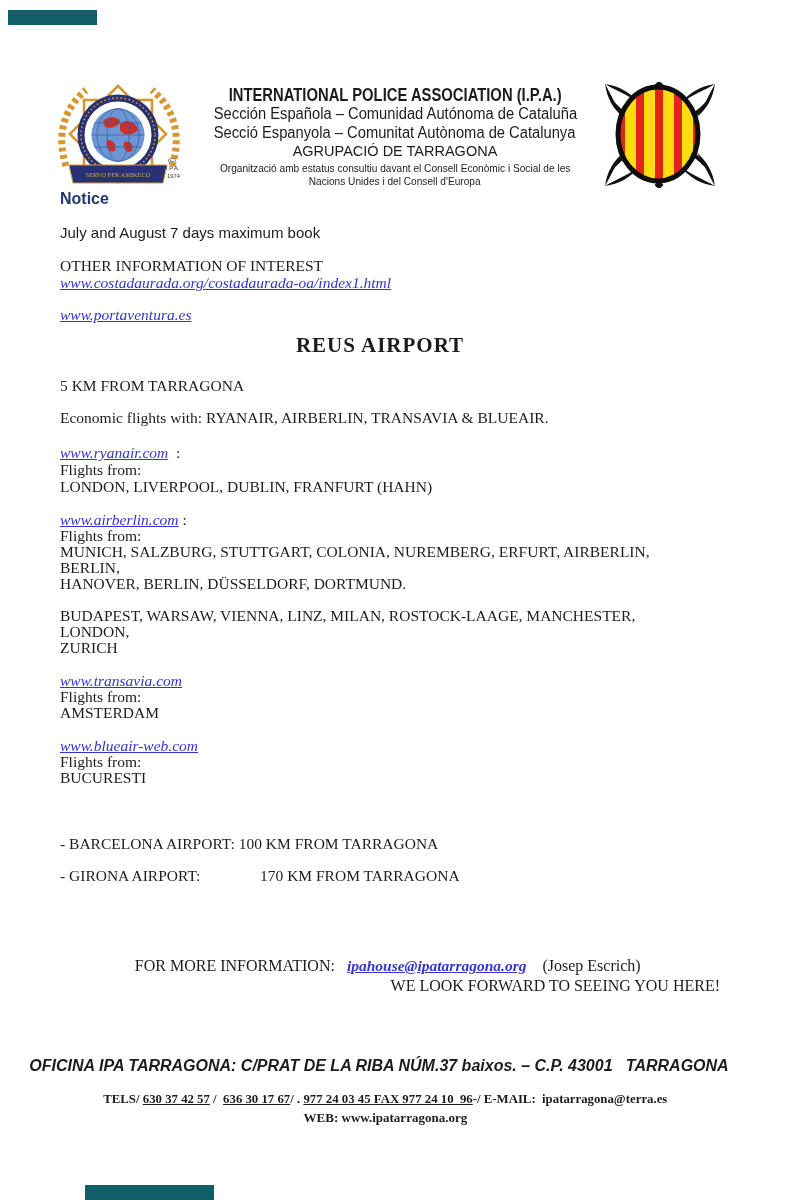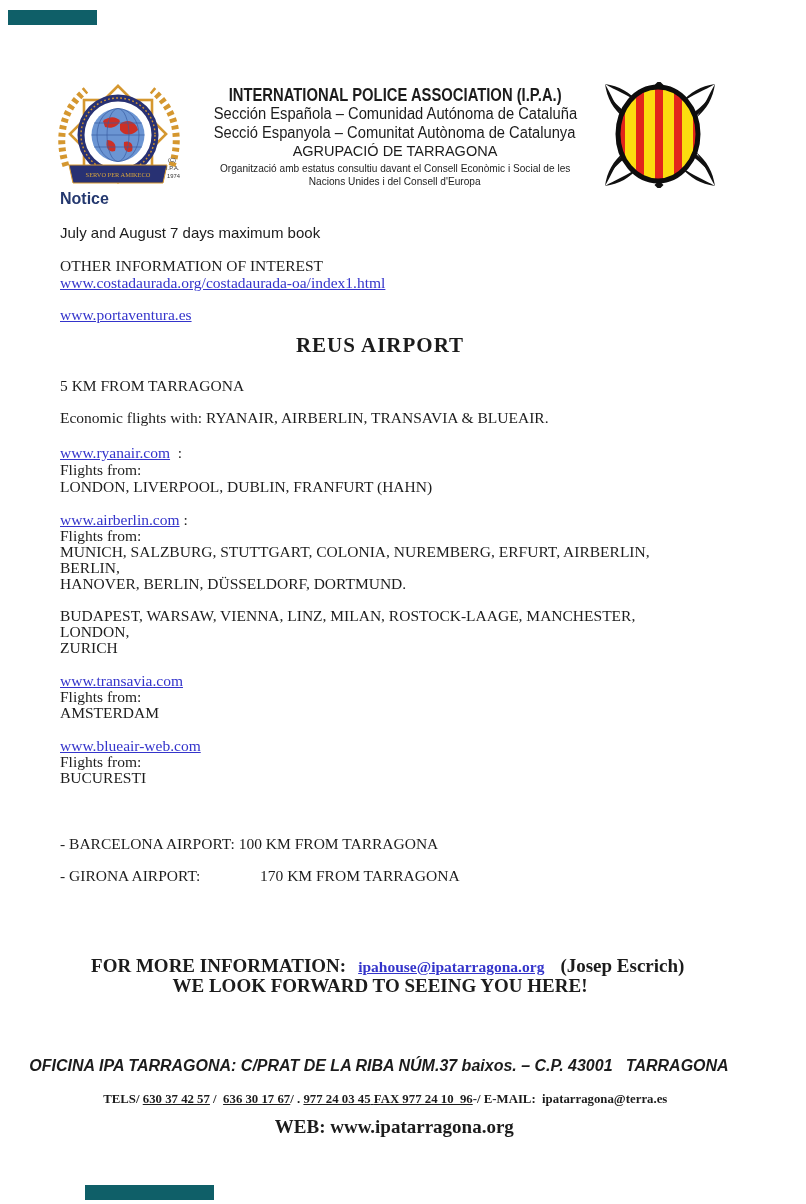--- a/index.html
+++ b/index.html
@@ -7,31 +7,31 @@
     --flag-red:#e2251b; --flag-yellow:#fcdc0f; --gold:#d5972f;
     --navy:#283173; --globe-sea:#6b95d3; --globe-land:#cc3026; --ink:#1c1c1c;
   }
   html,body{margin:0;padding:0;background:#ffffff;}
   #page{position:relative;width:806px;height:1204px;background:#fff;overflow:hidden;
         font-family:"Liberation Serif",serif;color:var(--ink);}
   .redact{position:absolute;background:var(--redaction);}
   .line{position:absolute;left:60px;white-space:pre;font-size:15.5px;line-height:18px;}
   .sans{font-family:"Liberation Sans",sans-serif;font-size:15px;}
   .b{font-weight:bold;}
-  .lnk{color:var(--link);text-decoration:underline;cursor:pointer;}
+  .lnk{color:var(--link);text-decoration:underline;cursor:pointer;font-style:italic;}
   .u{text-decoration:underline;}
   .notice-h{color:var(--notice);font-weight:bold;font-family:"Liberation Sans",sans-serif;font-size:16px;}
   .center640{left:60px;width:640px;text-align:center;}
   .center680{left:40px;width:680px;text-align:center;}
   .fc{position:absolute;left:0;width:758px;text-align:center;white-space:pre;}
   .office{font-family:"Liberation Sans",sans-serif;font-weight:bold;font-style:italic;font-size:16px;}
   .ftels{font-size:12.8px;font-weight:bold;}
-  .fweb{font-size:19px;font-weight:bold;padding-left:6px;}
+  .fweb{font-size:13px;font-weight:bold;}
   .reus-h{font-size:21px;font-weight:bold;letter-spacing:1px;}
-  .big-h{font-size:19px;font-weight:bold;}
+  .big-h{font-size:16px;font-weight:normal;text-align:right;}
   .gap12{margin-left:12px;} .gap16{margin-left:16px;}
   .g-label{display:inline-block;width:200px;}
   
   #header-text{position:absolute;left:160px;top:0;width:470px;height:190px;}
   .hline{position:absolute;width:100%;text-align:center;white-space:nowrap;}
   .cx80{display:inline-block;transform:scaleX(0.80);transform-origin:50% 50%;}
   .cx88{display:inline-block;transform:scaleX(0.88);transform-origin:50% 50%;}
   .cx92{display:inline-block;transform:scaleX(0.92);transform-origin:50% 50%;}
   .h-title{font:bold 18.5px "Liberation Sans",sans-serif;}
   .h-sub{font:16px "Liberation Sans",sans-serif;}

